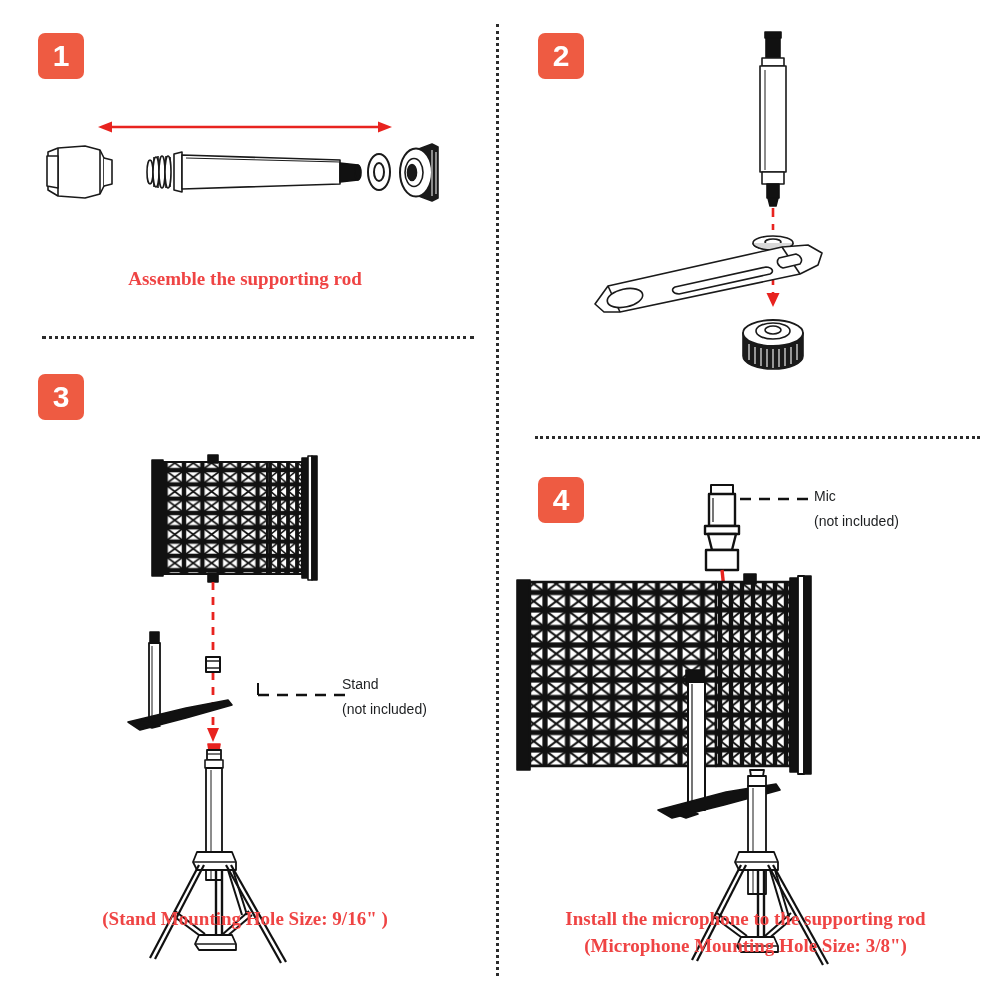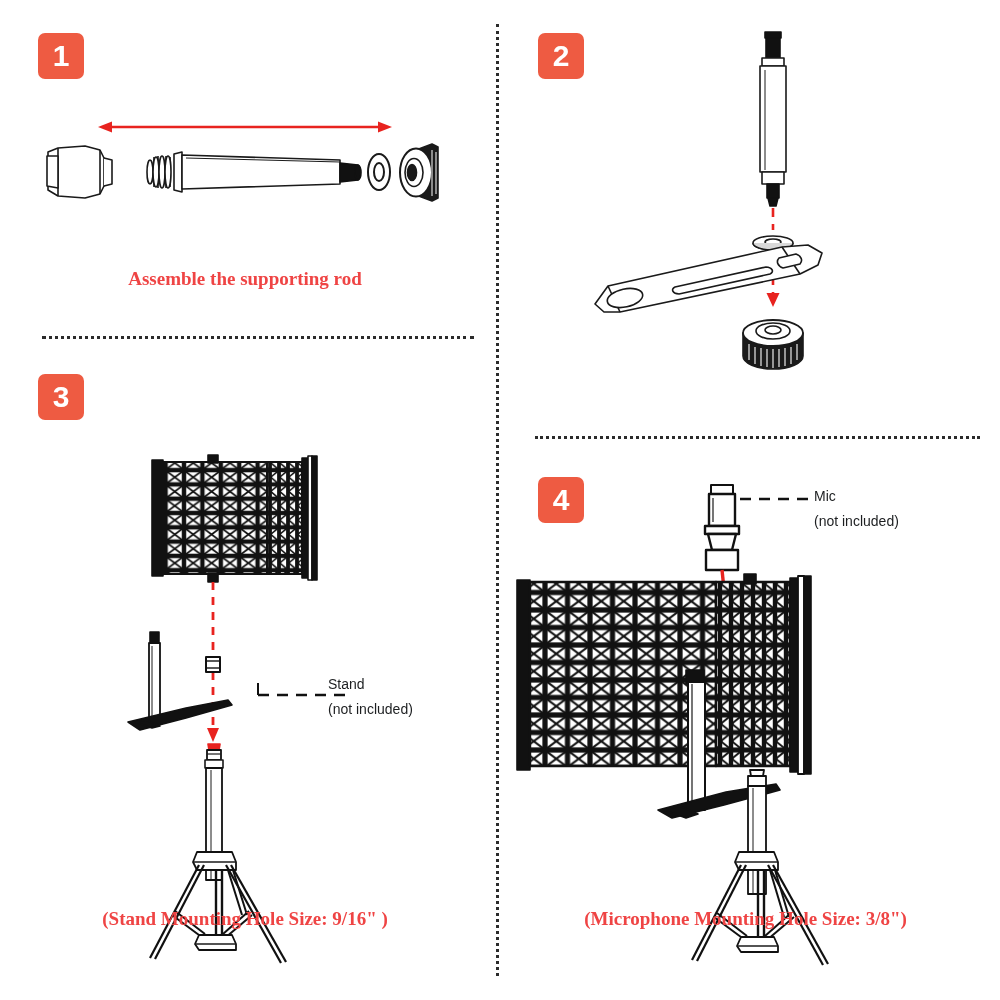--- a/index.html
+++ b/index.html
@@ -67,21 +67,21 @@
 
   
   .leader-label {
     position: absolute;
     color: #1d1f21;
     font-size: 14px;
     line-height: 25px;
     font-family: "Liberation Sans", sans-serif;
     white-space: nowrap;
   }
-  .label-stand { left: 328px; top: 672px; }
+  .label-stand { left: 342px; top: 672px; }
   .label-mic   { left: 814px; top: 484px; }
 
   
   .divider-h {
     position: absolute;
     height: 0;
     border-top: 3px dotted #2b2b2b;
   }
   .div-left  { left: 42px;  top: 336px; width: 432px; }
   .div-right { left: 535px; top: 436px; width: 445px; }
@@ -416,16 +416,17 @@
       </g>
     </g>
   </svg>
 
   <div class="leader-label label-mic">
     <div>Mic</div>
     <div>(not included)</div>
   </div>
 
   <div class="caption cap-4">
+    <div>Install the microphone to the supporting rod</div>
     <div>(Microphone Mounting Hole Size: 3/8")</div>
   </div>
 
 </div>
 
 </body></html>

